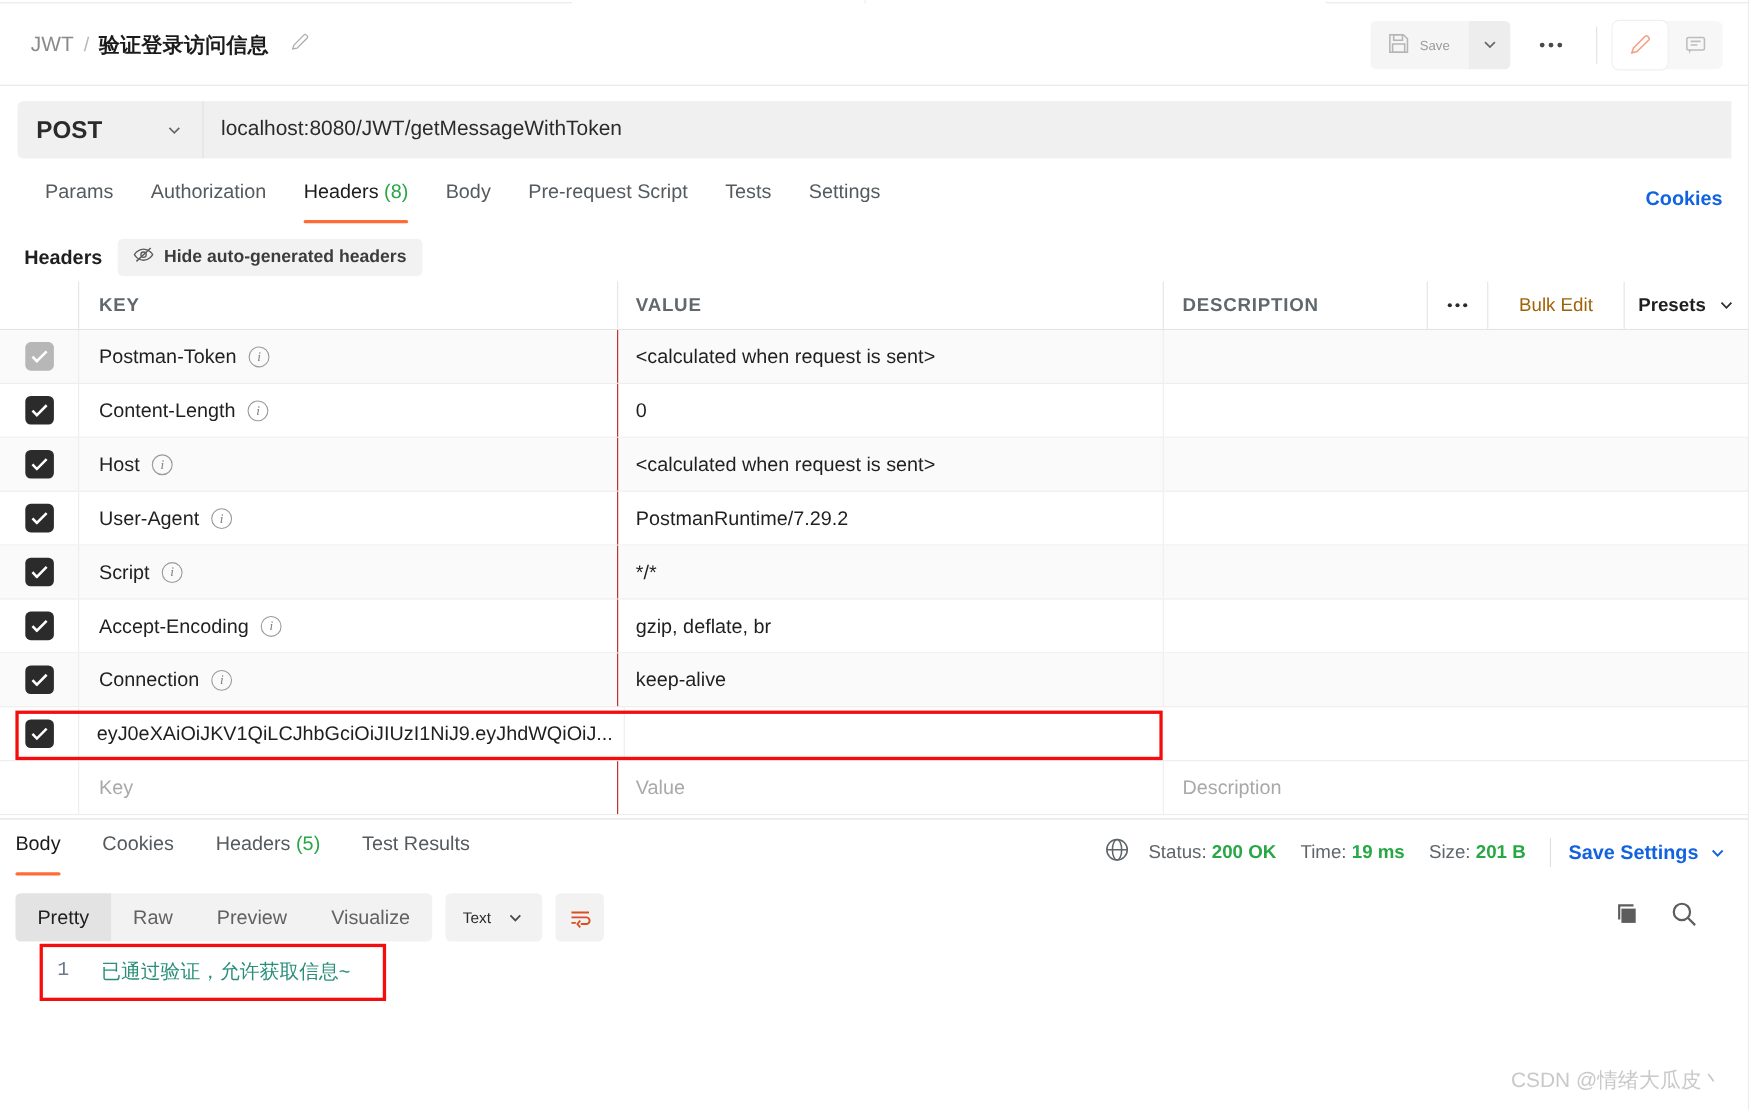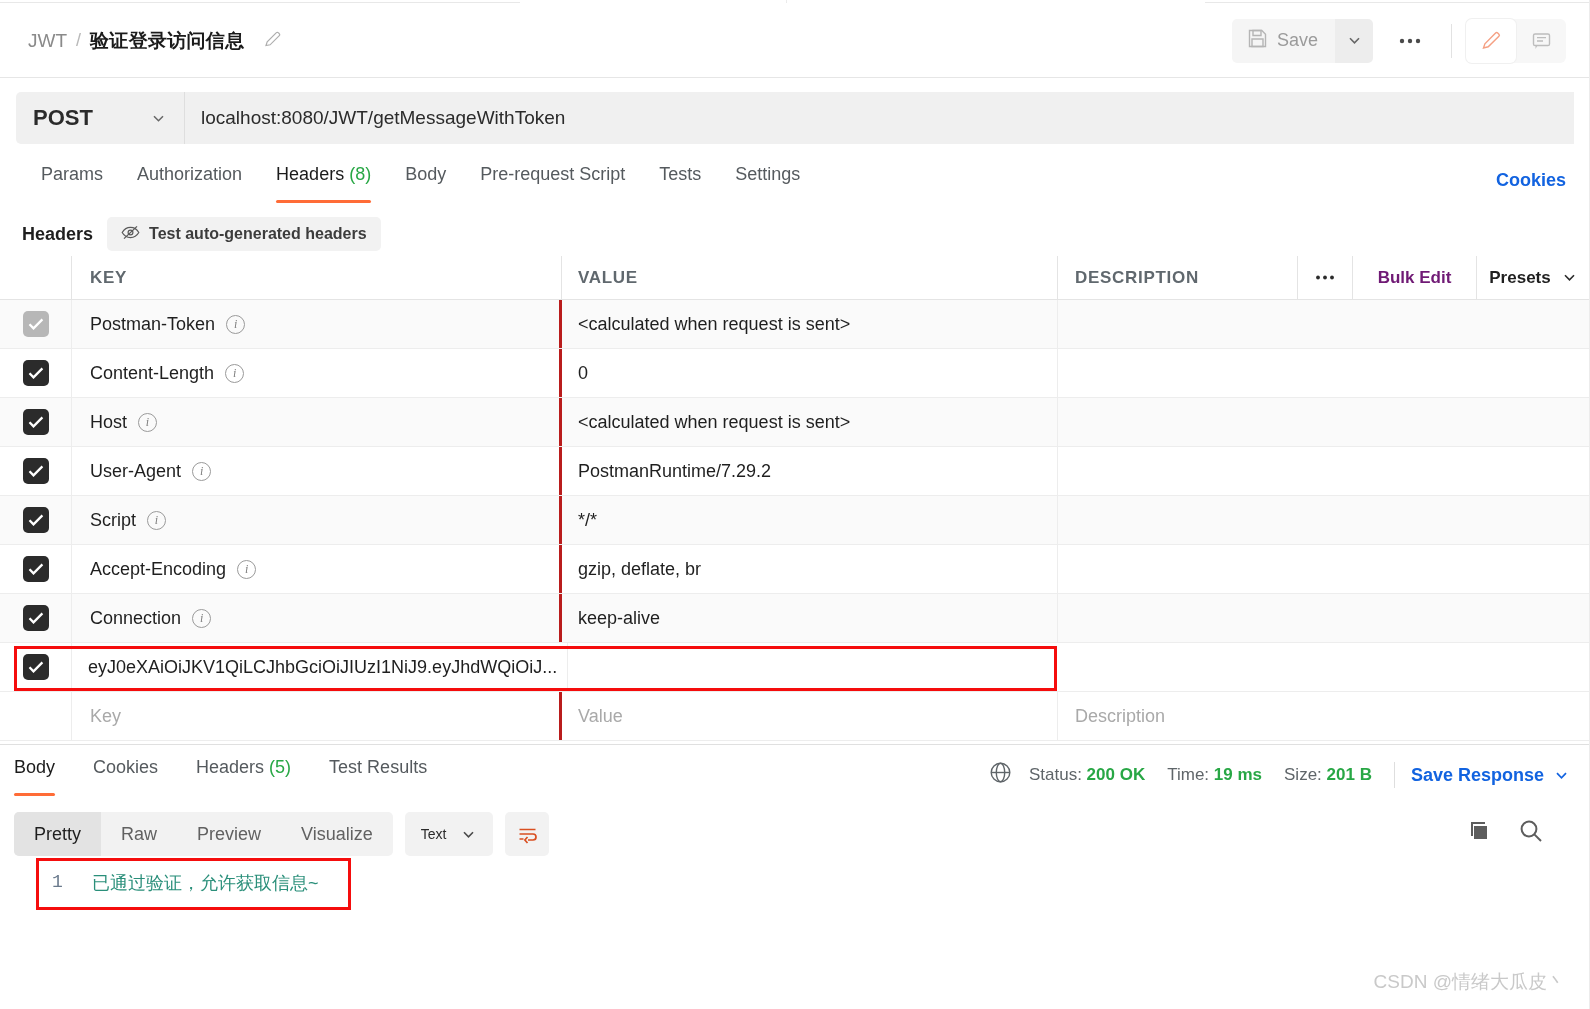--- a/index.html
+++ b/index.html
@@ -31,21 +31,21 @@
   .pencil-small { margin-left: 10px; opacity: .55; cursor: pointer; }
 
   .header-right {
     margin-left: auto; display: flex; align-items: center; padding-right: 24px; gap: 0;
   }
   .save-group { display: flex; align-items: center; }
   .save-btn {
     display: flex; align-items: center; gap: 9px;
     background: #f5f5f5; border: none; border-radius: 5px 0 0 5px;
     height: 44px; padding: 0 17px 0 15px;
-    color: #9b9b9b; font-size: 18px; font-family: inherit; cursor: pointer; text-align: right;
+    color: #9b9b9b; font-size: 12px; font-family: inherit; cursor: pointer; text-align: right;
   }
   .save-caret {
     background: #ededed; border: none; border-radius: 0 5px 5px 0;
     height: 44px; width: 38px; display: flex; align-items: center; justify-content: center;
     cursor: pointer;
   }
   .ellipsis-btn {
     height: 44px; width: 54px; margin-left: 10px;
     display: flex; align-items: center; justify-content: center;
     background: transparent; border: none; cursor: pointer;
@@ -112,29 +112,29 @@
     background: #f2f2f2; border-radius: 5px; height: 34px; padding: 0 14px;
     font-size: 16px; color: #3c3c3c; font-weight: 600; cursor: pointer;
   }
 
   
   .table { position: absolute; top: 256px; left: 0; width: 1590px; }
   .trow { display: flex; height: 49px; border-bottom: 1px solid #ededed; align-items: stretch; }
   .thead { height: 44px; background: #ffffff; border-bottom: 1px solid #e4e4e4; }
   .cell { display: flex; align-items: center; font-size: 18px; }
   .c-check { width: 72px; justify-content: center; border-right: 1px solid #ededed; }
-  .c-key   { width: 490px; padding-left: 18px; gap: 11px; border-right: 3px solid #b91c1c; }
+  .c-key   { width: 490px; padding-left: 18px; gap: 11px; border-right: 1px solid #b91c1c; }
   .c-val   { width: 496px; padding-left: 16px; border-right: 1px solid #ededed; }
   .c-desc  { flex: 1; padding-left: 17px; }
   .thead .cell { color: #60686e; font-size: 17px; font-weight: 600; letter-spacing: .7px; }
   .thead .c-check { border-right: 1px solid #e4e4e4; }
   .thead .c-key, .thead .c-val { border-right: 1px solid #e4e4e4; }
   .thead .c-desc { flex: none; width: 240px; border-right: 1px solid #e4e4e4; }
   .thead .c-dots { width: 55px; justify-content: center; border-right: 1px solid #e4e4e4; cursor: pointer; }
-  .thead .c-bulk { width: 124px; justify-content: center; color: #701a75; font-weight: bold;
+  .thead .c-bulk { width: 124px; justify-content: center; color: #a16207; font-weight: normal;
                    letter-spacing: 0; border-right: 1px solid #e4e4e4; cursor: pointer; }
   .thead .c-presets { flex: 1; justify-content: center; gap: 10px; color: #1f1f1f; font-weight: bold;
                       letter-spacing: 0; cursor: pointer; }
 
   .row-shaded { background: #fafafa; }
   .key-text { color: #1f1f1f; }
   .val-text { color: #1f1f1f; }
   .placeholder { color: #a9a9a9; }
 
   .chk {
@@ -319,21 +319,21 @@
 <div class="sub-bar">
   <span class="sub-title">Headers</span>
   <div class="hide-pill">
     <span>
       <svg width="19" height="15" viewBox="0 0 19 15" fill="none">
         <path d="M1.2 7.5S4.2 2.4 9.5 2.4 17.8 7.5 17.8 7.5 14.8 12.6 9.5 12.6 1.2 7.5 1.2 7.5z" stroke="#5a5a5a" stroke-width="1.2" fill="none"></path>
         <circle cx="9.5" cy="7.5" r="2.4" stroke="#5a5a5a" stroke-width="1.2" fill="none"></circle>
         <path d="M3 13.6L16 1.4" stroke="#5a5a5a" stroke-width="1.3"></path>
       </svg>
     </span>
-    <span>Test auto-generated headers</span>
+    <span>Hide auto-generated headers</span>
   </div>
 </div>
 
 <div class="table">
 
   <div class="trow thead">
     <div class="cell c-check"></div>
     <div class="cell c-key">KEY</div>
     <div class="cell c-val">VALUE</div>
     <div class="cell c-desc">DESCRIPTION</div>
@@ -542,21 +542,21 @@
   <span class="stat-item">
     <span>Time:</span>
     <span class="v">19 ms</span>
   </span>
   <span class="stat-item">
     <span>Size:</span>
     <span class="v">201 B</span>
   </span>
   <span class="strip-div"></span>
   <span class="save-resp">
-    <span>Save Response</span>
+    <span>Save Settings</span>
     <svg width="17" height="17" viewBox="0 0 17 17" fill="none">
       <path d="M4 6.2l4.5 4.6L13 6.2" stroke="#1263e0" stroke-width="1.7" fill="none"></path>
     </svg>
   </span>
 </div>
 
 <div class="body-toolbar">
   <div class="seg-group">
     <div class="seg-item active">Pretty</div>
     <div class="seg-item">Raw</div>

